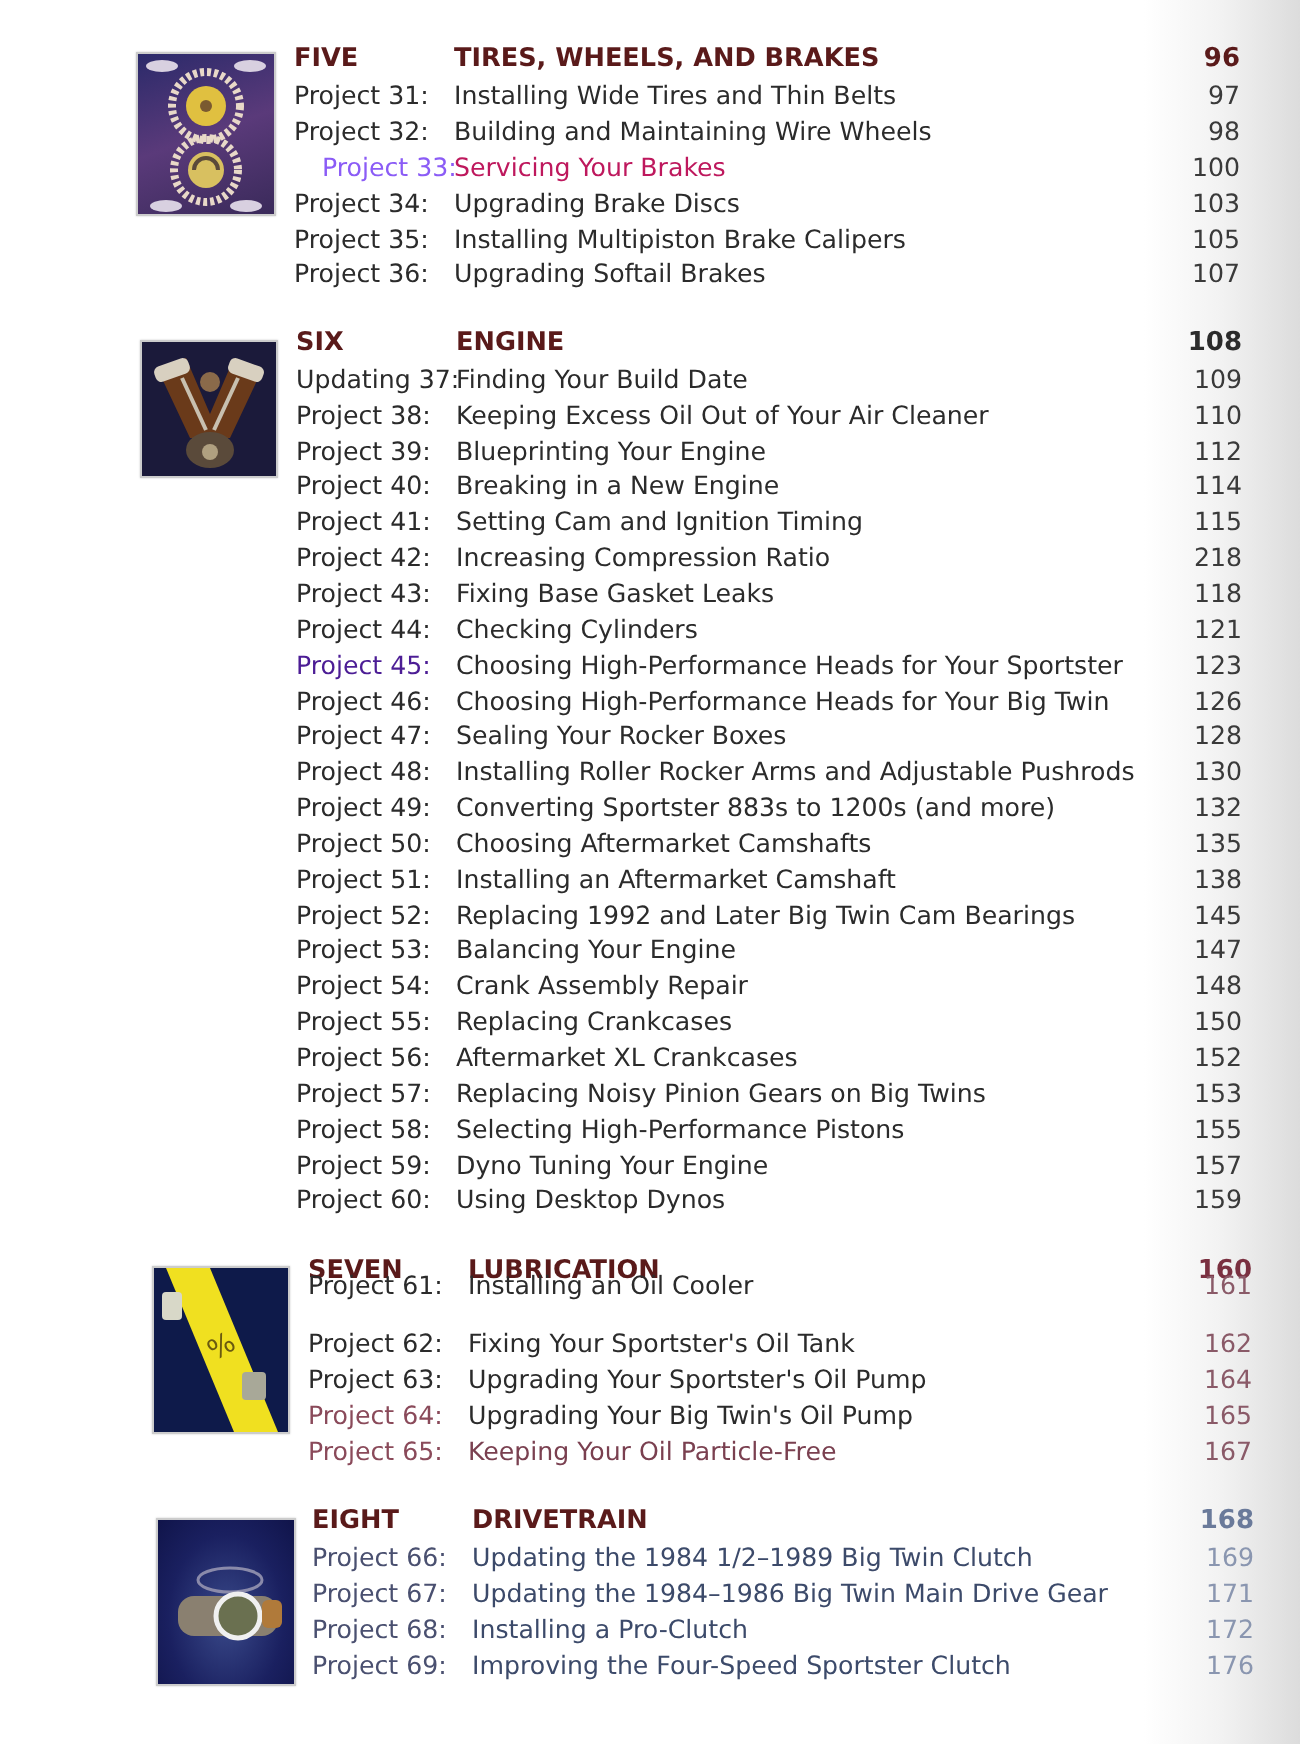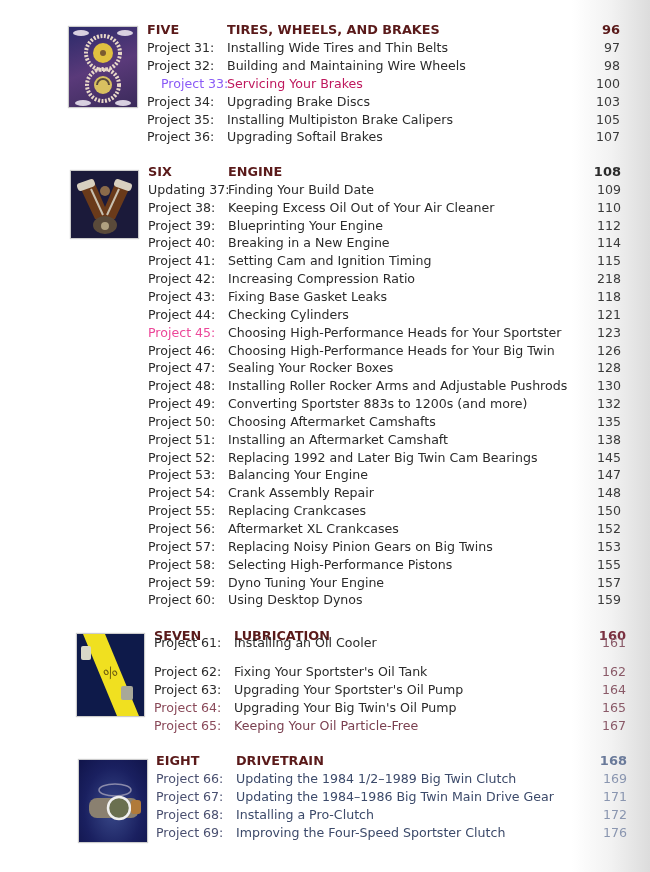--- a/index.html
+++ b/index.html
@@ -157,21 +157,21 @@
         <span class="label" style="left: 148px; color: rgb(43, 43, 43);">Project 43:</span>
         <span class="title" style="left: 228px; color: rgb(43, 43, 43); text-align: right;">Fixing Base Gasket Leaks</span>
         <span class="page" style="left: 581px; color: rgb(58, 58, 58);">118</span>
       </div>
       <div class="row" style="top: 305.8px; left: 0px; width: 650px;">
         <span class="label" style="left: 148px; color: rgb(43, 43, 43);">Project 44:</span>
         <span class="title" style="left: 228px; color: rgb(43, 43, 43);">Checking Cylinders</span>
         <span class="page" style="left: 581px; color: rgb(58, 58, 58);">121</span>
       </div>
       <div class="row" style="top: 323.65px; left: 0px; width: 650px;">
-        <span class="label" style="left: 148px; color: #ec4899;">Project 45:</span>
+        <span class="label" style="left: 148px; color: #4c1d95;">Project 45:</span>
         <span class="title" style="left: 228px; color: rgb(43, 43, 43);">Choosing High-Performance Heads for Your Sportster</span>
         <span class="page" style="left: 581px; color: rgb(58, 58, 58);">123</span>
       </div>
       <div class="row" style="top: 341.5px; left: 0px; width: 650px;">
         <span class="label" style="left: 148px; color: rgb(43, 43, 43);">Project 46:</span>
         <span class="title" style="left: 228px; color: rgb(43, 43, 43);">Choosing High-Performance Heads for Your Big Twin</span>
         <span class="page" style="left: 581px; color: rgb(58, 58, 58);">126</span>
       </div>
       <div class="row" style="top: 359.35px; left: 0px; width: 650px;">
         <span class="label" style="left: 148px; color: rgb(43, 43, 43);">Project 47:</span>

